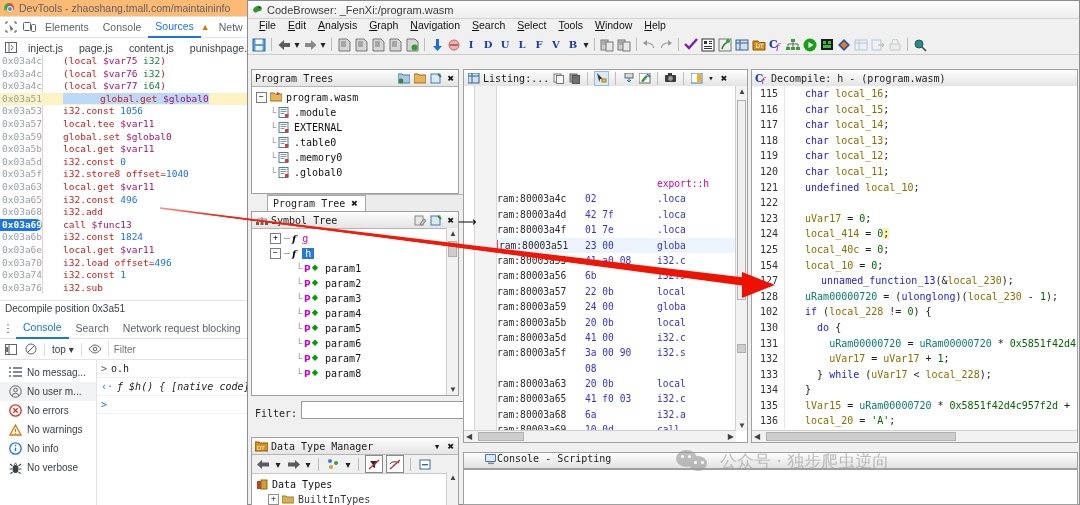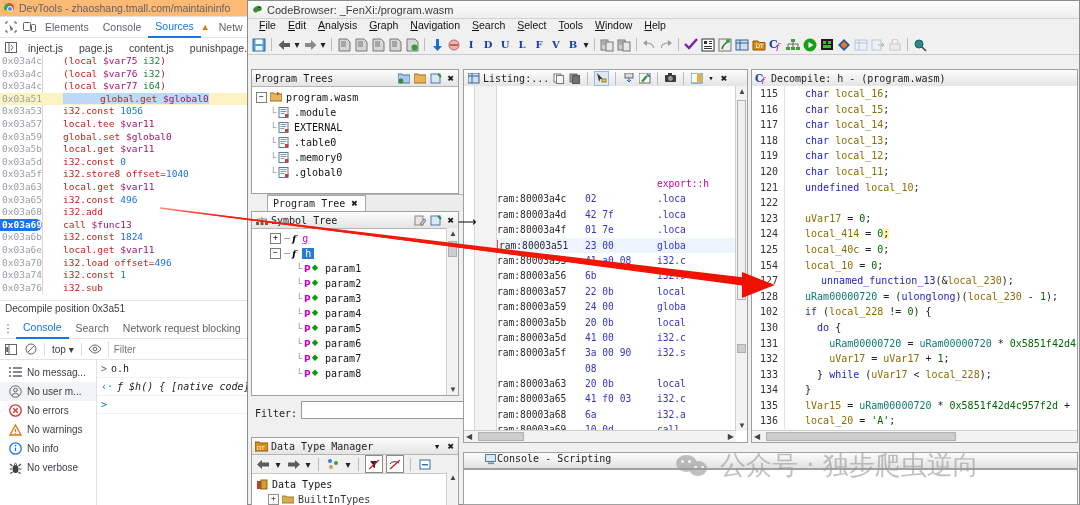--- a/index.html
+++ b/index.html
@@ -159,21 +159,21 @@
   .filterbox{flex:1;height:14px;background:#fff;border:1px solid #9a9a9a;}
 
   .dtm-toolbar{height:18px;display:flex;align-items:center;gap:3px;padding-left:3px;
                background:#f0f0f0;border-bottom:1px solid #c9c9c9;}
 
   .consolebar{position:absolute;height:16px;background:linear-gradient(#fdfdfd,#e2e2e2);
               border:1px solid #a0a0a0;box-sizing:border-box;display:flex;align-items:flex-start;
               gap:0;padding-left:20px;font-family:"DejaVu Sans Mono",monospace;font-size:10px;}
 
   .watermark{position:absolute;display:flex;align-items:center;gap:10px;
-             color:#9a9a9a;opacity:.62;font-size:26px;font-family:"DejaVu Sans",sans-serif;
+             color:#9a9a9a;opacity:.62;font-size:17px;font-family:"DejaVu Sans",sans-serif;
              pointer-events:none;white-space:nowrap;}
   .wx-bubble{position:relative;width:34px;height:26px;flex:0 0 auto;}
   .wx-bubble i{position:absolute;border-radius:50%;background:#9a9a9a;display:block;}
 
   .redarrow{position:absolute;left:0;top:0;width:1080px;height:505px;pointer-events:none;}
   .blackarrow{position:absolute;font-size:13px;color:#000;}
 </style>
 </head>
 <body>
 

